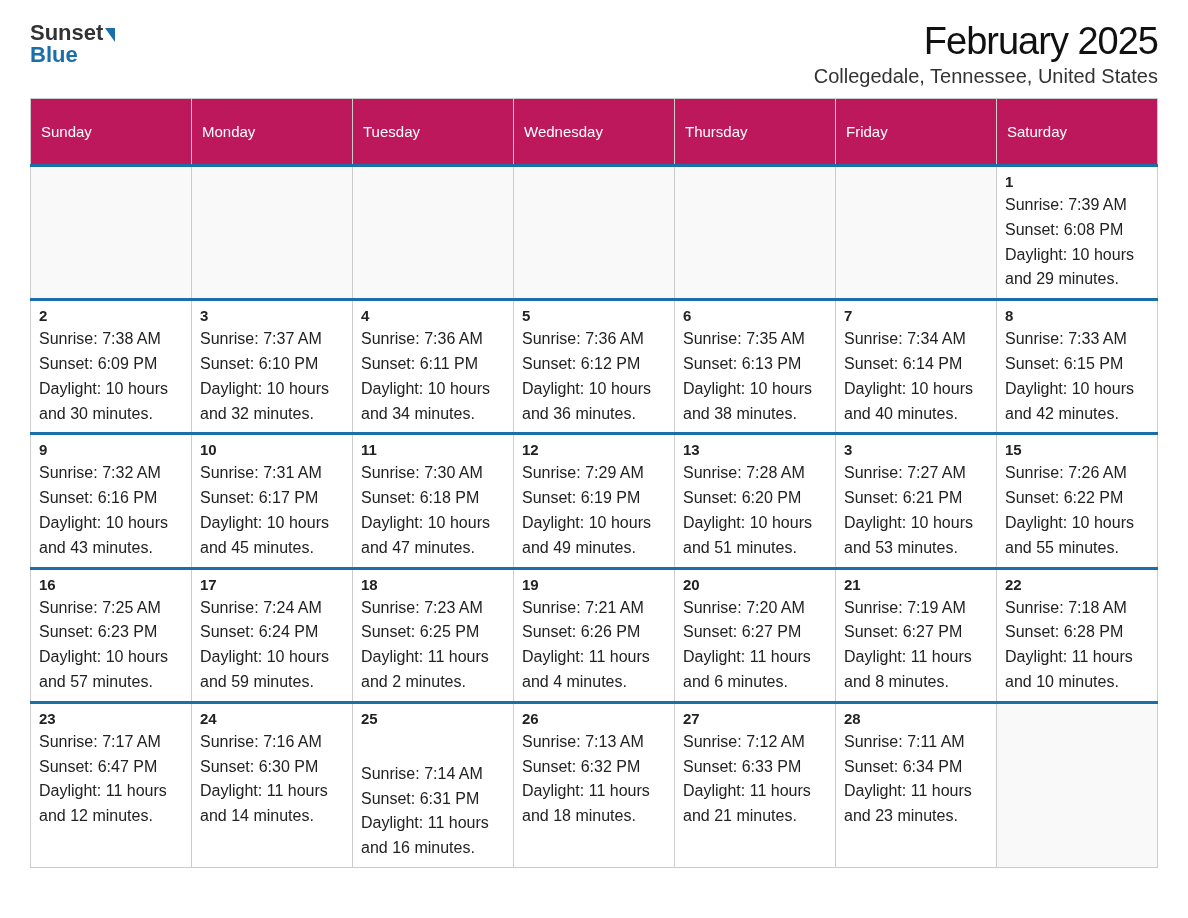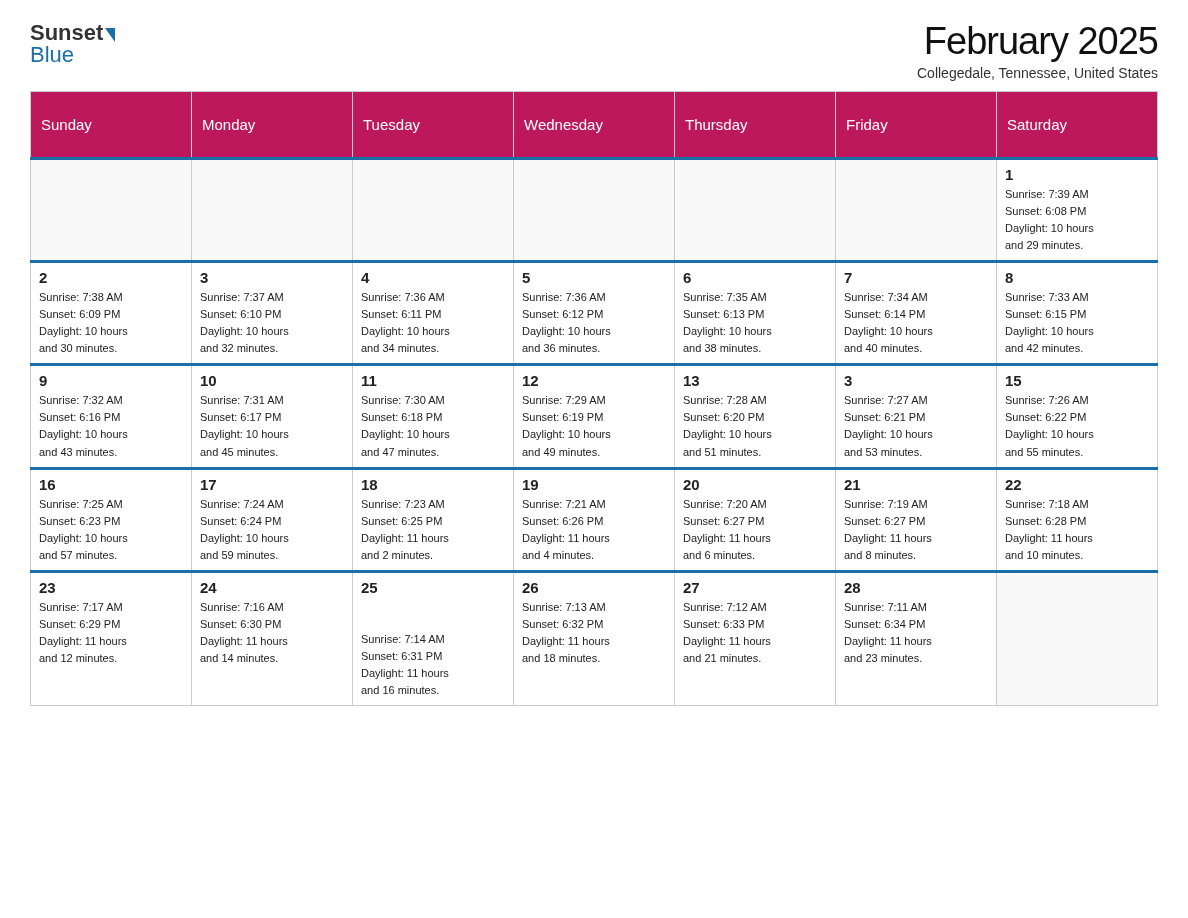--- a/index.html
+++ b/index.html
@@ -33,30 +33,30 @@
       display: inline-block;
       width: 0;
       height: 0;
       border-left: 10px solid transparent;
       border-right: 0px solid transparent;
       border-top: 14px solid #1a6fa8;
       margin: 0 2px;
       position: relative;
       top: 2px;
     }
-    .logo-blue { color: #1a6fa8; font-size: 22px; font-weight: normal; }
+    .logo-blue { color: #1a6fa8; font-size: 22px; font-weight: bold; }
     .title-block { text-align: right; }
     .month-title {
       font-size: 38px;
       font-weight: normal;
       color: #111;
       letter-spacing: -1px;
     }
     .location {
-      font-size: 14px;
+      font-size: 20px;
       color: #333;
       margin-top: 2px;
     }
     .calendar {
       width: 100%;
       border-collapse: collapse;
       margin-top: 10px;
     }
     .calendar thead tr th {
       background-color: #be185d;
@@ -80,21 +80,21 @@
     .calendar tbody tr:first-child td {
       border-top: 3px solid #1a6fa8;
     }
     .calendar tbody tr td .day-num {
       font-size: 15px;
       font-weight: bold;
       display: block;
       margin-bottom: 3px;
     }
     .calendar tbody tr td .day-info {
-      font-size: 11px;
+      font-size: 16px;
       line-height: 1.55;
       color: #222;
     }
     .calendar tbody tr td.empty {
       background: #f9f9f9;
     }
     .row-divider td {
       border-top: 3px solid #1a6fa8 !important;
     }
     .logo-line2 {
@@ -300,21 +300,21 @@
           <div class="day-info" style="white-space: pre-line;">Sunrise: 7:18 AM
 Sunset: 6:28 PM
 Daylight: 11 hours
 and 10 minutes.</div>
         </td>
       </tr>
       <tr class="row-divider">
         <td>
           <span class="day-num">23</span>
           <div class="day-info" style="white-space: pre-line;">Sunrise: 7:17 AM
-Sunset: 6:29 PM
+Sunset: 6:47 PM
 Daylight: 11 hours
 and 12 minutes.</div>
         </td>
         <td>
           <span class="day-num">24</span>
           <div class="day-info" style="white-space: pre-line;">Sunrise: 7:16 AM
 Sunset: 6:30 PM
 Daylight: 11 hours
 and 14 minutes.</div>
         </td>

